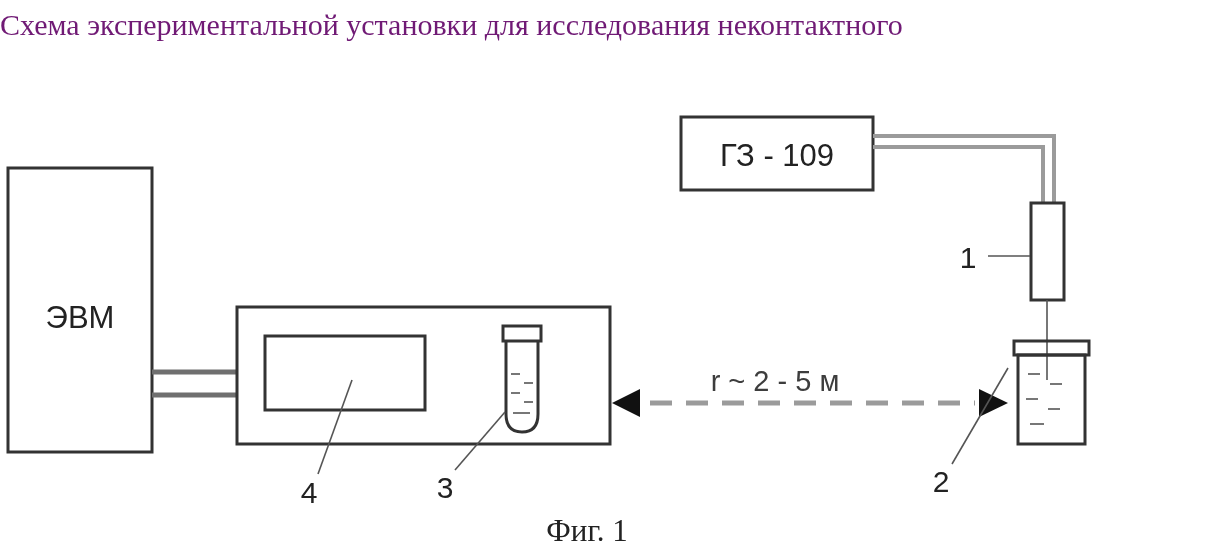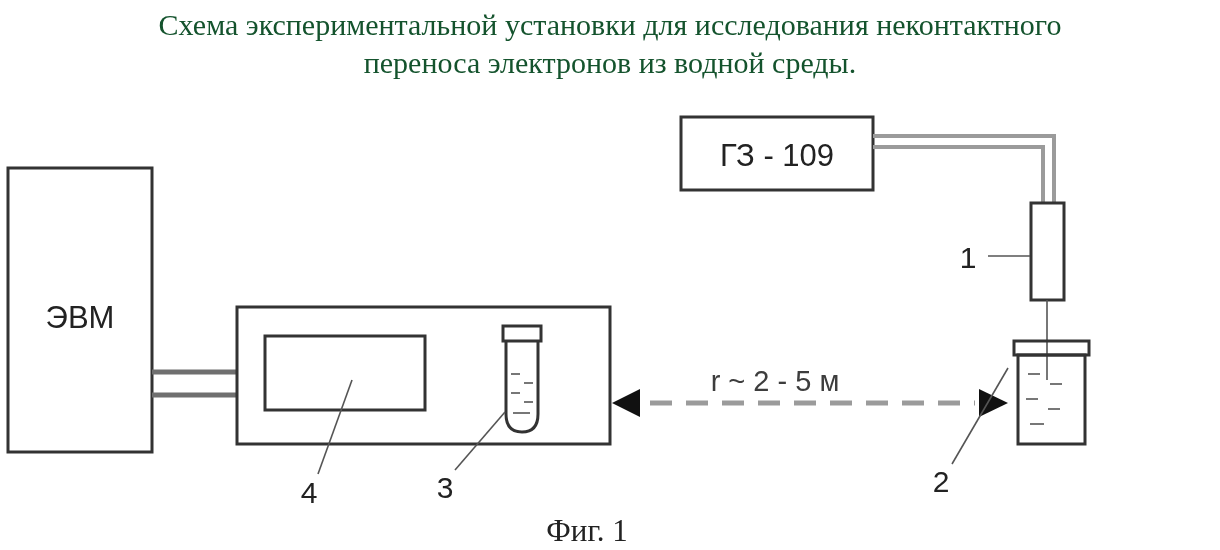--- a/index.html
+++ b/index.html
@@ -12,44 +12,43 @@
   .page{
     position:relative;
     width:1220px;height:550px;
     background:var(--bg);
     font-family:"Liberation Serif", serif;
     color:var(--text);
     overflow:hidden;
   }
   .title{
     position:absolute;top:6px;left:0;width:1220px;
-    text-align:center;
+    text-align:left;
     font-size:30px;line-height:38px;
-    color:#14532d;
+    color:#701a75;
   }
   .diagram{position:absolute;top:0;left:0;}
   .box{fill:none;stroke:var(--line-dark);stroke-width:3;}
   .thinline{stroke:#555;stroke-width:1.6;fill:none;}
   .grayline{stroke:var(--line-gray);fill:none;}
   .darkcable{stroke:#6f6f6f;fill:none;}
   .arrow{fill:#111;stroke:none;}
   text{fill:#222;}
   .label-sans{font-family:"Liberation Sans", sans-serif;font-size:31px;}
   .label-num{font-family:"Liberation Sans", sans-serif;font-size:30px;}
   .caption{font-family:"Liberation Serif", serif;font-size:31px;}
   .dist{font-family:"Liberation Sans", sans-serif;font-size:29px;fill:#3d3d3d;}
 </style>
 </head>
 <body>
 
 <div class="page">
 
   <div class="title">
     <div>Схема экспериментальной установки для исследования неконтактного</div>
-    <div>переноса электронов из водной среды.</div>
   </div>
 
   <svg class="diagram" width="1220" height="550" viewBox="0 0 1220 550">
 
     <rect x="8" y="168" width="144" height="284" class="box"></rect>
     <text x="80" y="328" text-anchor="middle" class="label-sans">ЭВМ</text>
 
     <line x1="152" y1="372" x2="237" y2="372" class="darkcable" stroke-width="5"></line>
     <line x1="152" y1="395" x2="237" y2="395" class="darkcable" stroke-width="5"></line>
 

